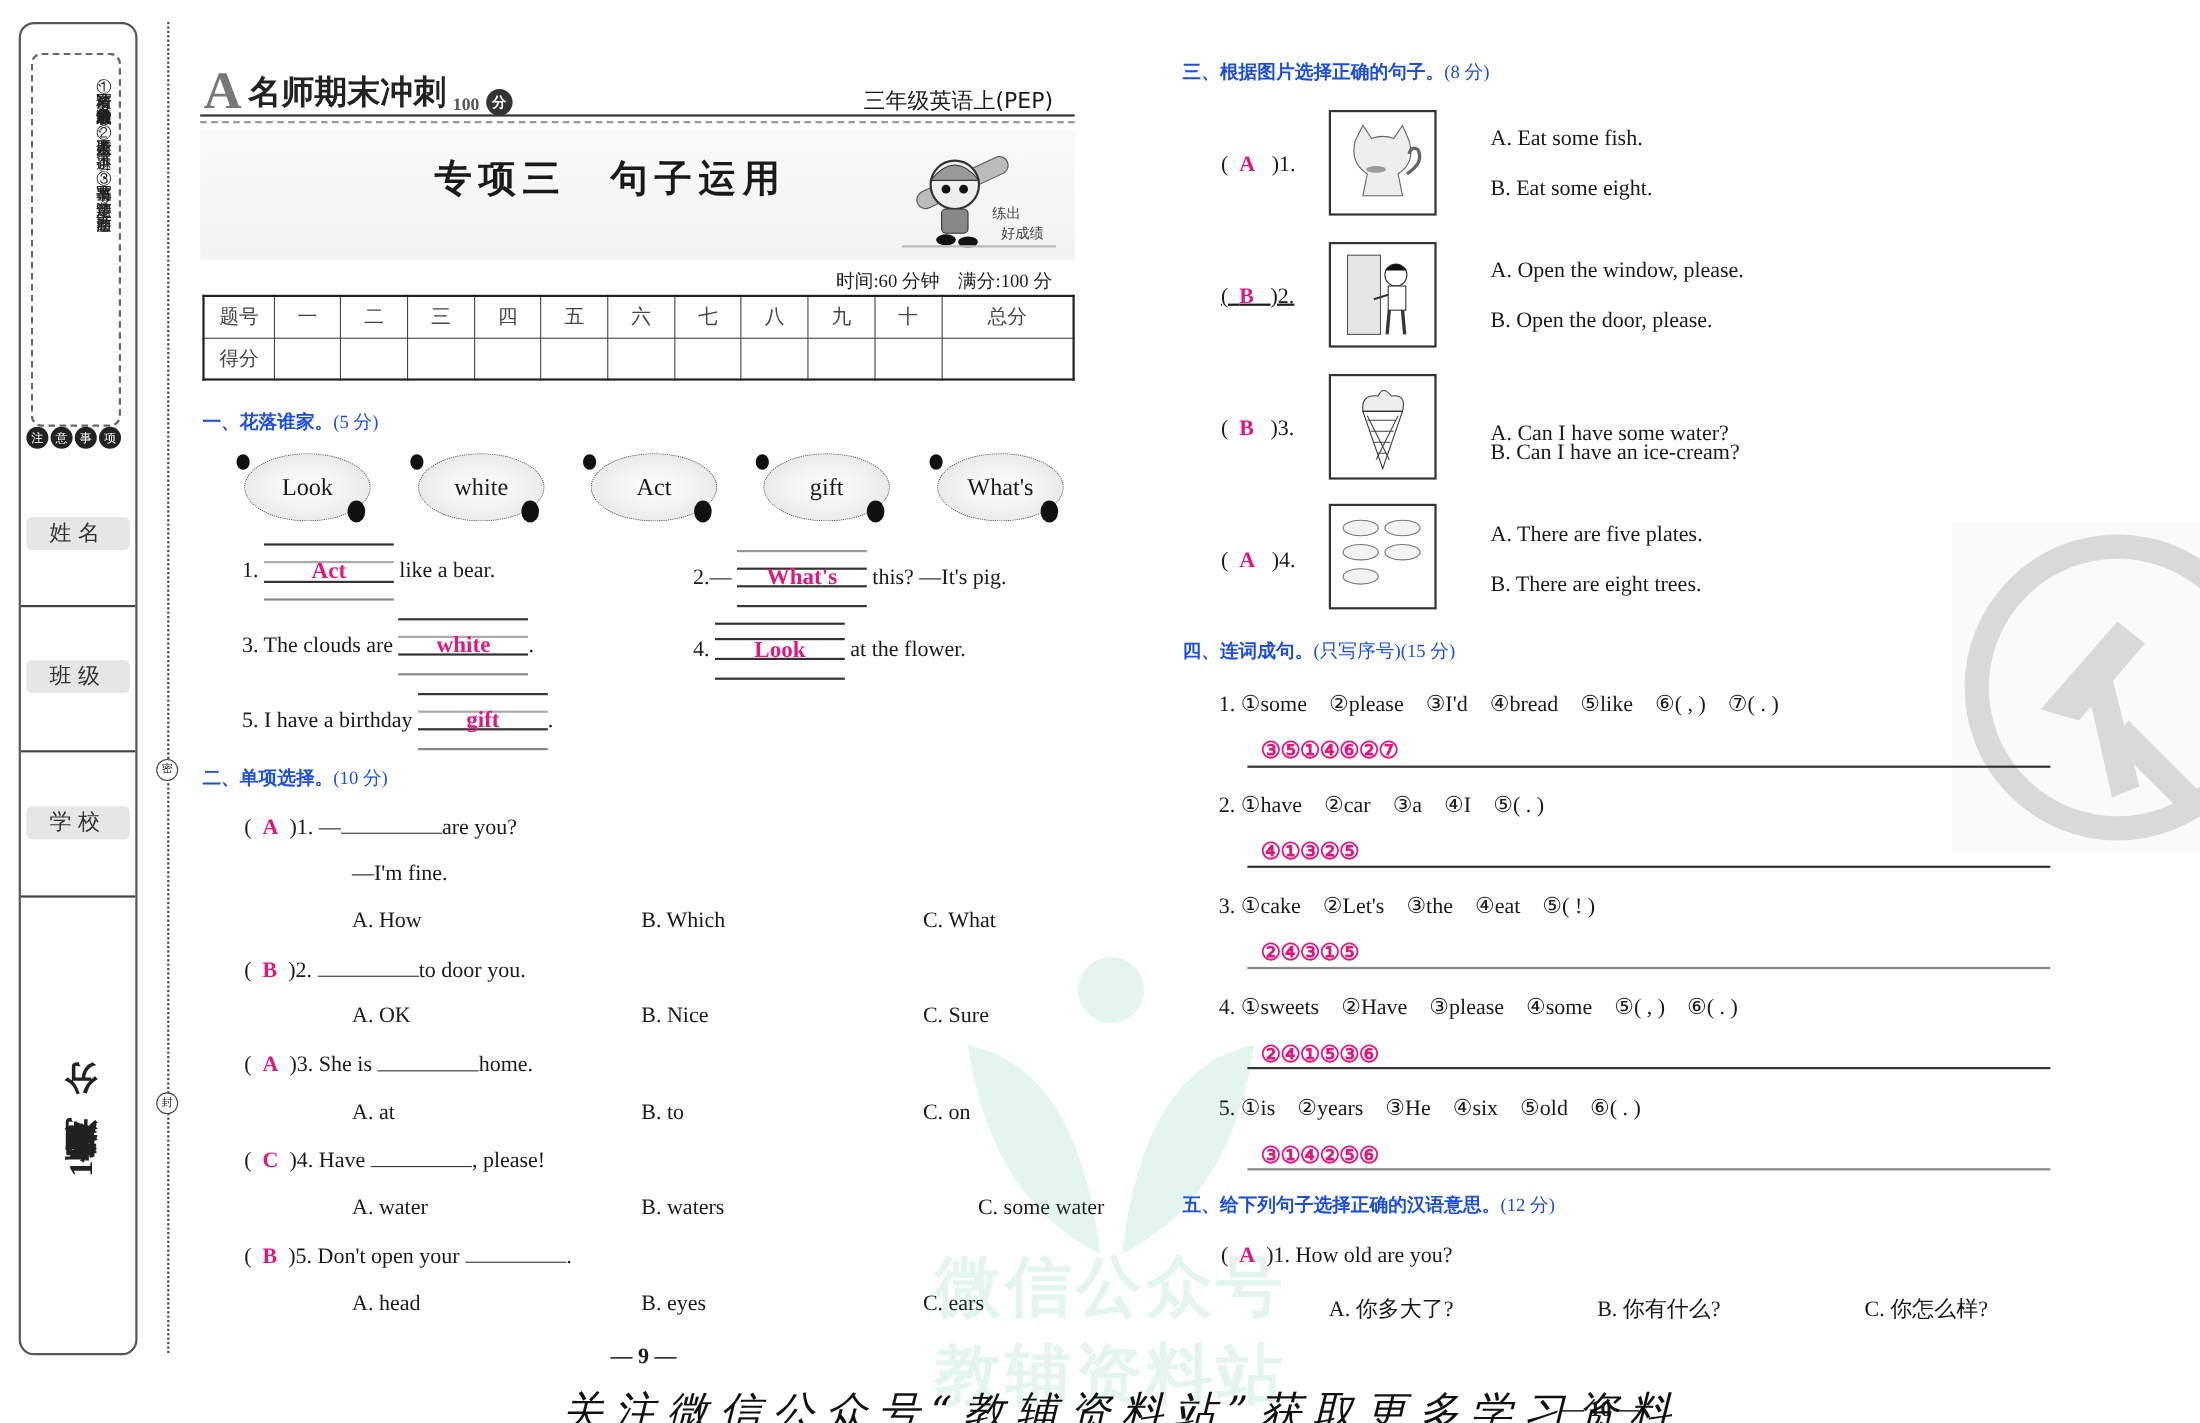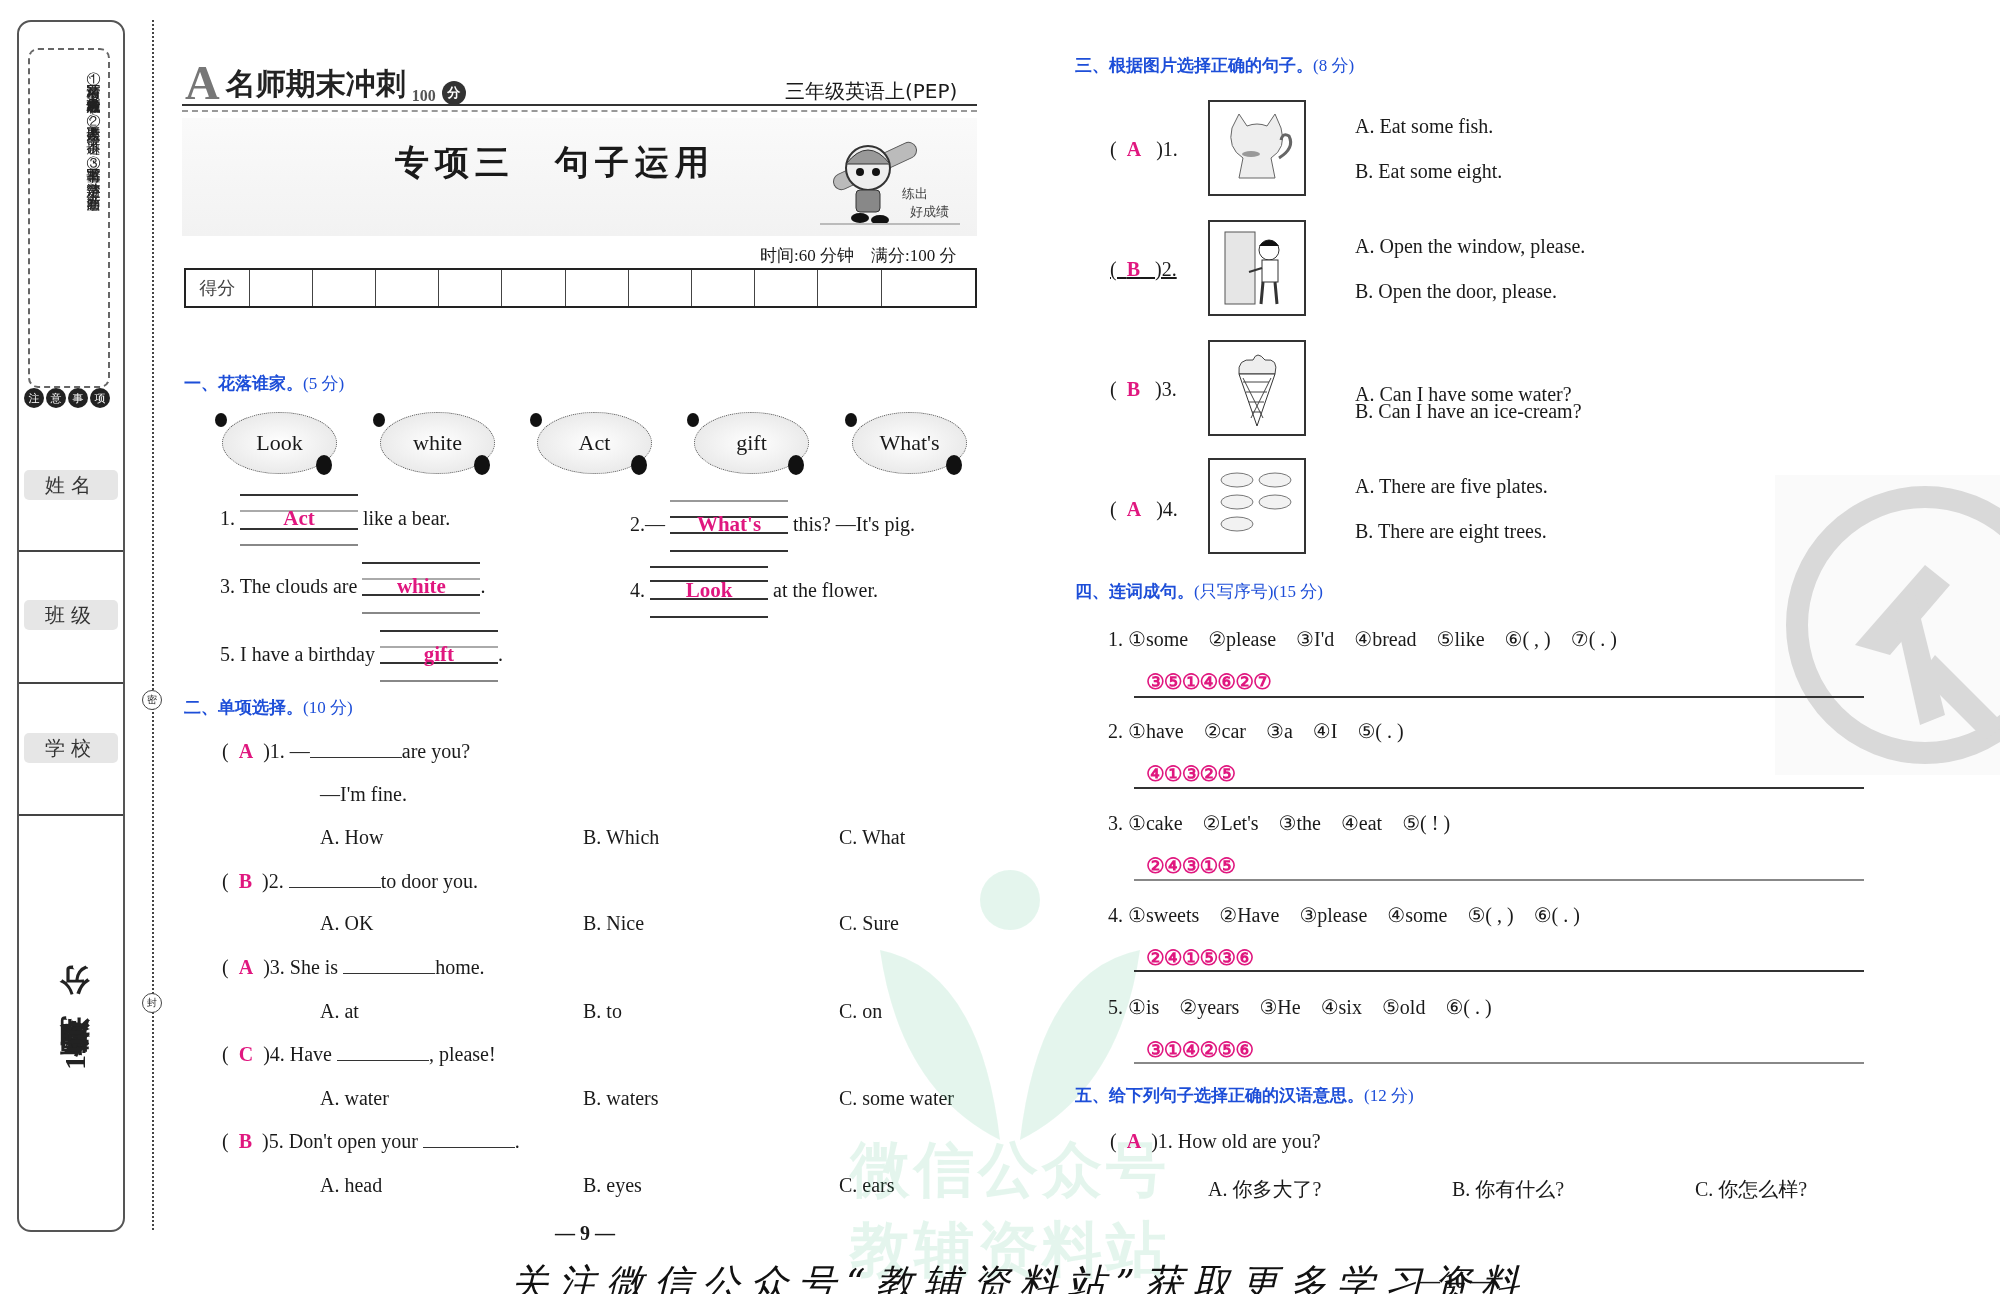--- a/index.html
+++ b/index.html
@@ -112,20 +112,34 @@
       <ellipse cx="60" cy="92" rx="9" ry="5" fill="#111"></ellipse>
     <text x="82" y="70" font-size="13" fill="#444" font-family="DejaVu Sans, sans-serif">练出</text>
     <text x="90" y="88" font-size="13" fill="#444" font-family="DejaVu Sans, sans-serif">好成绩</text>
     <line x1="0" y1="96" x2="140" y2="96" stroke="#bbb" stroke-width="2"></line>
   </svg>
 </div>
 <div class="abs time-info">时间:60 分钟　满分:100 分</div>
 
 <table class="score">
   <tbody>
+      <tr>
+    <td>题号</td>
+    <td>一</td>
+    <td>二</td>
+    <td>三</td>
+    <td>四</td>
+    <td>五</td>
+    <td>六</td>
+    <td>七</td>
+    <td>八</td>
+    <td>九</td>
+    <td>十</td>
+    <td>总分</td>
+  </tr>
   <tr>
     <td>得分</td>
     <td></td>
         <td></td>
     <td></td>
         <td></td>
     <td></td>
         <td></td>
     <td></td>
         <td></td>
@@ -233,21 +247,21 @@
 </div>
 <div class="abs line" style="left:320px; top:1000px;">A. at</div>
 <div class="abs line" style="left:583px; top:1000px;">B. to</div>
 <div class="abs line" style="left:839px; top:1000px;">C. on</div>
 
 <div class="abs line" style="left:222px; top:1043px;">
   (&nbsp;&nbsp;<span class="mc-ans">C</span>&nbsp;&nbsp;<span>)4.</span> <span>Have</span> <span class="underline-blank"></span><span>, please!</span>
 </div>
 <div class="abs line" style="left:320px; top:1087px;">A. water</div>
 <div class="abs line" style="left:583px; top:1087px;">B. waters</div>
-<div class="abs line" style="left:839px; top:1087px;text-align:center;">C. some water</div>
+<div class="abs line" style="left:889px; top:1087px;text-align:center;">C. some water</div>
 
 <div class="abs line" style="left:222px; top:1130px;">
   (&nbsp;&nbsp;<span class="mc-ans">B</span>&nbsp;&nbsp;<span>)5.</span> <span>Don't open your</span> <span class="underline-blank"></span><span>.</span>
 </div>
 <div class="abs line" style="left:320px; top:1174px;">A. head</div>
 <div class="abs line" style="left:583px; top:1174px;">B. eyes</div>
 <div class="abs line" style="left:839px; top:1174px;">C. ears</div>
 
 <div class="abs page-no" style="left:555px; top:1222px;">— 9 —</div>
 

